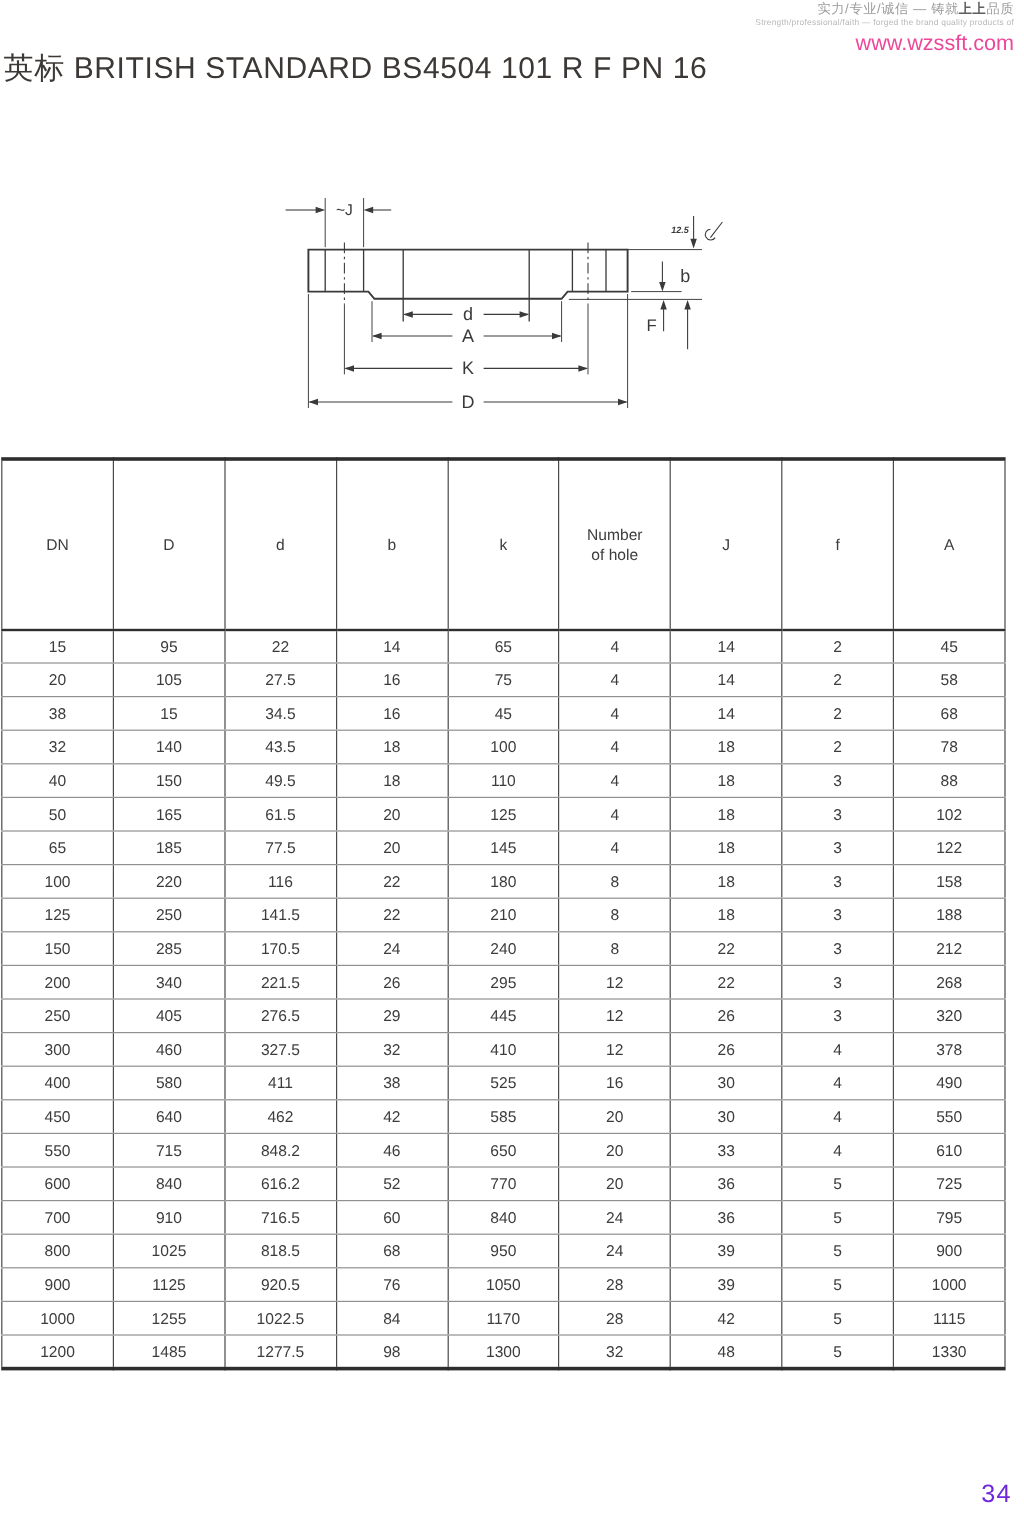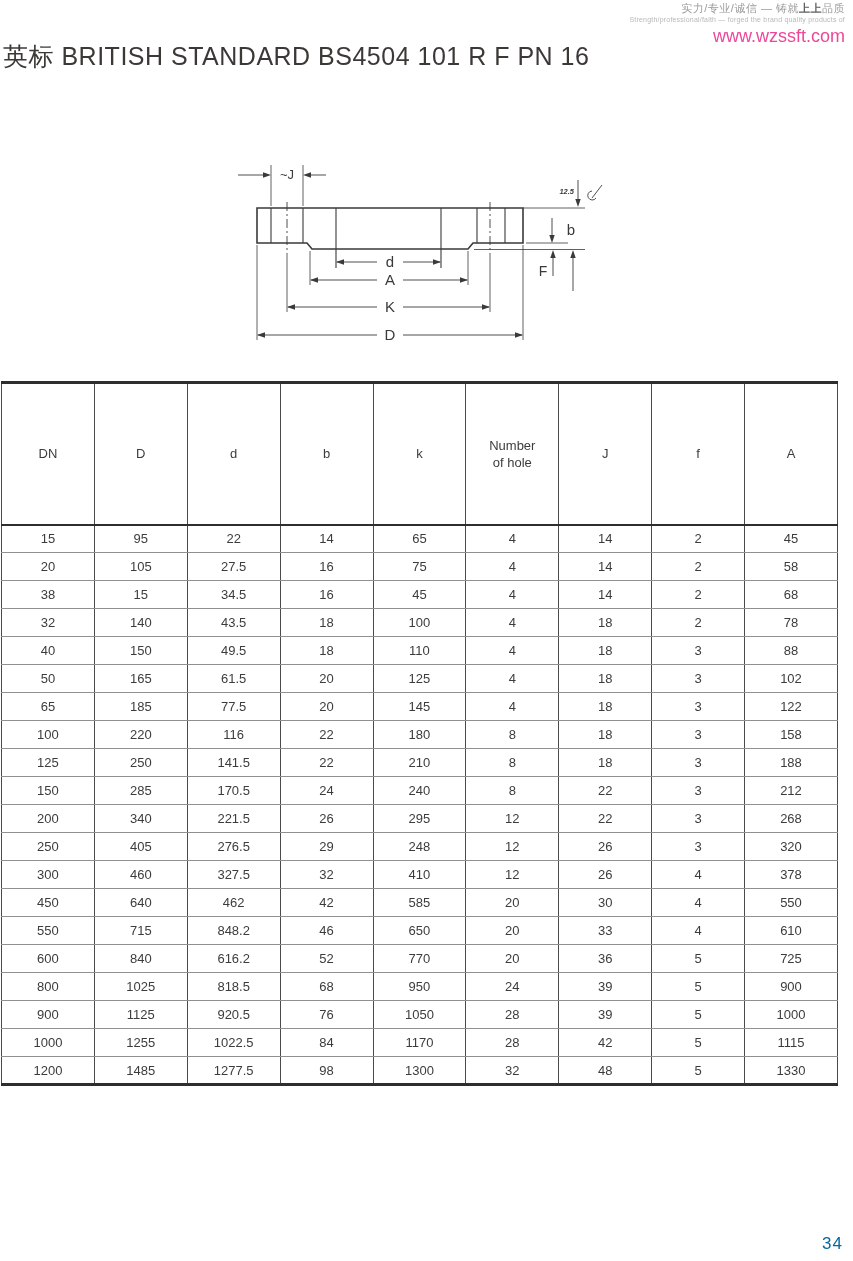--- a/index.html
+++ b/index.html
@@ -24,21 +24,21 @@
   .drawing .arrow { fill: #3a3a3a; stroke: none; }
 
   
   .dim-table { position: absolute; left: 1px; top: 381px; width: 837px; border-collapse: collapse; table-layout: fixed; border-top: 3px solid #2e2e2e; border-bottom: 3px solid #2e2e2e; border-left: 1px solid #4a4a4a; border-right: 1px solid #4a4a4a; }
   .dim-table th { height: 142px; font-weight: normal; font-size: 13px; color: #3c3c3c; text-align: center; vertical-align: middle; border-left: 1px solid #4a4a4a; border-bottom: 2px solid #2e2e2e; white-space: pre-line; line-height: 17px; }
   .dim-table td { height: 28px; font-size: 13px; color: #3c3c3c; text-align: center; vertical-align: middle; border-left: 1px solid #4a4a4a; border-bottom: 1px solid #909090; }
   .dim-table th:first-child, .dim-table td:first-child { border-left: none; }
   .dim-table tbody tr:last-child td { border-bottom: none; text-align: center; }
 
   
-  .page-number { position: absolute; right: 10px; top: 1234px; font-size: 17px; color: #0369a1; letter-spacing: 1px; }
+  .page-number { position: absolute; right: 10px; top: 1234px; font-size: 21px; color: #6d28d9; letter-spacing: 1px; }
 </style>
 </head>
 <body>
 
 <div class="page">
 
   <div class="brand-block">
     <div class="slogan-cn"><span>实力/专业/诚信 — 铸就</span><b>上上</b><span>品质</span></div>
     <div class="slogan-en">Strength/professional/faith — forged the brand quality products of</div>
     <div class="website">www.wzssft.com</div>
@@ -275,38 +275,49 @@
           <td>12</td>
           <td>22</td>
           <td>3</td>
           <td>268</td>
         </tr>
         <tr>
           <td>250</td>
           <td>405</td>
           <td>276.5</td>
           <td>29</td>
-          <td>248</td>
+          <td>445</td>
           <td>12</td>
           <td>26</td>
           <td>3</td>
           <td>320</td>
         </tr>
         <tr>
           <td>300</td>
           <td>460</td>
           <td>327.5</td>
           <td>32</td>
           <td>410</td>
           <td>12</td>
           <td>26</td>
           <td>4</td>
           <td>378</td>
         </tr>
         <tr>
+          <td>400</td>
+          <td>580</td>
+          <td>411</td>
+          <td>38</td>
+          <td>525</td>
+          <td>16</td>
+          <td>30</td>
+          <td>4</td>
+          <td>490</td>
+        </tr>
+        <tr>
           <td>450</td>
           <td>640</td>
           <td>462</td>
           <td>42</td>
           <td>585</td>
           <td>20</td>
           <td>30</td>
           <td>4</td>
           <td>550</td>
         </tr>
@@ -324,20 +335,31 @@
         <tr>
           <td>600</td>
           <td>840</td>
           <td>616.2</td>
           <td>52</td>
           <td>770</td>
           <td>20</td>
           <td>36</td>
           <td>5</td>
           <td>725</td>
+        </tr>
+        <tr>
+          <td>700</td>
+          <td>910</td>
+          <td>716.5</td>
+          <td>60</td>
+          <td>840</td>
+          <td>24</td>
+          <td>36</td>
+          <td>5</td>
+          <td>795</td>
         </tr>
         <tr>
           <td>800</td>
           <td>1025</td>
           <td>818.5</td>
           <td>68</td>
           <td>950</td>
           <td>24</td>
           <td>39</td>
           <td>5</td>

